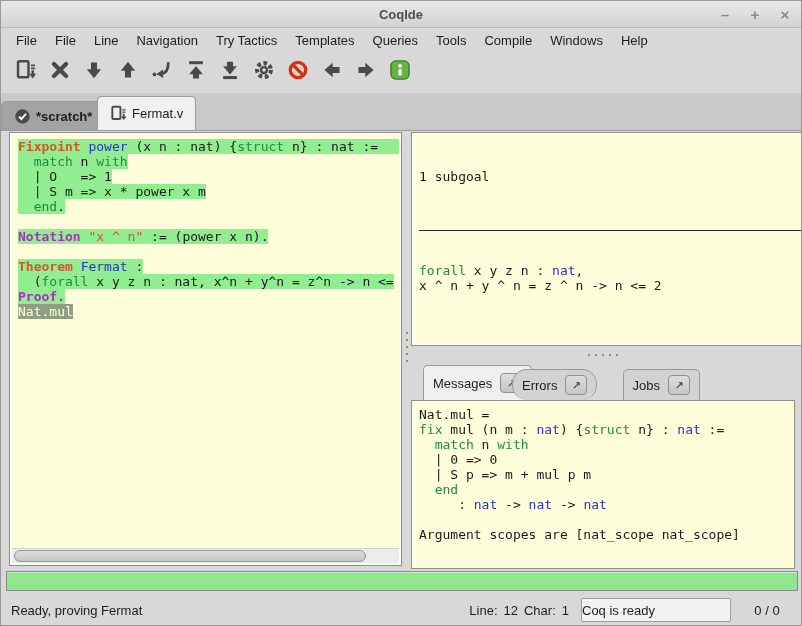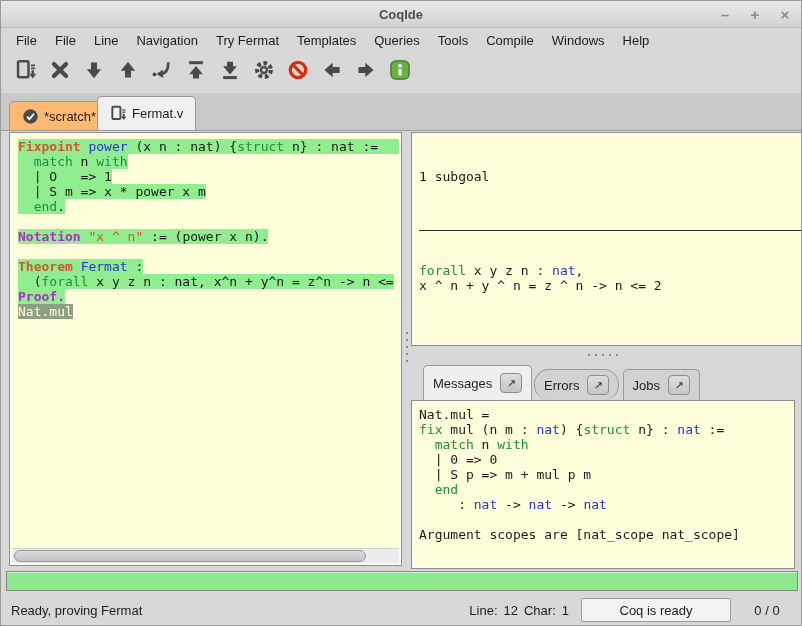--- a/index.html
+++ b/index.html
@@ -26,21 +26,21 @@
              display:flex; align-items:center; padding-left:8px; }
   .tool-btn { width:26px; height:26px; margin:0 4px; display:flex; align-items:center; justify-content:center; }
   .tool-btn svg { width:22px; height:22px; }
 
   
   .tabstrip { position:absolute; left:0; top:92px; width:100%; height:38px;
               background:#c9c9c9; border-bottom:1px solid #9a9a9a; }
   .doc-tab { position:absolute; bottom:0; display:flex; align-items:center; gap:5px;
              padding:0 12px; border:1px solid #9a9a9a; border-bottom:none;
              border-radius:5px 5px 0 0; font-size:13px; color:#1d1d1d; }
-  .doc-tab.inactive { left:8px; height:29px; background:#fdba74; }
+  .doc-tab.inactive { left:0; height:29px; background:#a3a3a3;font-weight:bold; }
   .doc-tab.active { left:96px; height:34px; background:#f0f0f0; }
   .tab-icon svg { width:17px; height:17px; display:block; }
 
   
   .pane { position:absolute; background:#fffedb; border:1px solid #8f8f8f;
           box-shadow: inset 0 0 0 1px #fbfbfb; overflow:hidden; }
   .editor-pane { left:8px; top:131px; width:393px; height:434px; }
   .editor-content { position:absolute; left:2px; top:2px; right:2px; bottom:18px;
                     padding:4px 0 0 6px; overflow:hidden; }
   .goal-pane { left:410px; top:131px; width:428px; height:214px; }
@@ -94,21 +94,21 @@
 
   
   .progress { position:absolute; left:5px; top:570px; width:792px; height:20px;
               background:#8fe88f; border:1px solid #8a8a8a;
               box-shadow:inset 0 1px 0 rgba(255,255,255,.55); }
   .statusbar { position:absolute; left:0; top:592px; width:100%; height:34px;
                display:flex; align-items:center; font-size:13px; color:#1d1d1d; padding:0 10px; }
   .status-left { flex:1; }
   .status-right { display:flex; align-items:center; gap:6px; }
   .coq-state-box { width:150px; height:24px; background:#f2f2f2; border:1px solid #9e9e9e;
-                   border-radius:2px; display:flex; align-items:center; justify-content:center;
+                   border-radius:2px; display:flex; align-items:center; 
                    margin:0 6px; }
   .counts { width:48px; text-align:center; }
 </style>
 </head>
 <body>
 
 <div class="window">
 
   <div class="titlebar">
     <span class="title">CoqIde</span>
@@ -117,21 +117,21 @@
       <span class="win-btn">+</span>
       <span class="win-btn">×</span>
     </span>
   </div>
 
   <div class="menubar">
       <div class="menu-item">File</div>
       <div class="menu-item">File</div>
       <div class="menu-item">Line</div>
       <div class="menu-item">Navigation</div>
-      <div class="menu-item">Try Fermat</div>
+      <div class="menu-item">Try Tactics</div>
       <div class="menu-item">Templates</div>
       <div class="menu-item">Queries</div>
       <div class="menu-item">Tools</div>
       <div class="menu-item">Compile</div>
       <div class="menu-item">Windows</div>
       <div class="menu-item">Help</div>
     </div>
 
   <div class="toolbar">
       <div class="tool-btn">
@@ -257,21 +257,21 @@
     <div class="grip"></div>
   </div>
 
   <div class="msg-tabstrip">
       <div class="msg-tab active" style="left: 12px;">
         <span>Messages</span>
         <span class="detach-btn">
           <span>↗</span>
         </span>
       </div>
-      <div class="msg-tab" style="left: 123px; border-radius: 15px;">
+      <div class="msg-tab" style="left: 101px; border-radius: 15px;">
         <span>Errors</span>
         <span class="detach-btn">
           <span>↗</span>
         </span>
       </div>
       <div class="msg-tab" style="left: 211.6px;">
         <span>Jobs</span>
         <span class="detach-btn">
           <span>↗</span>
         </span>

